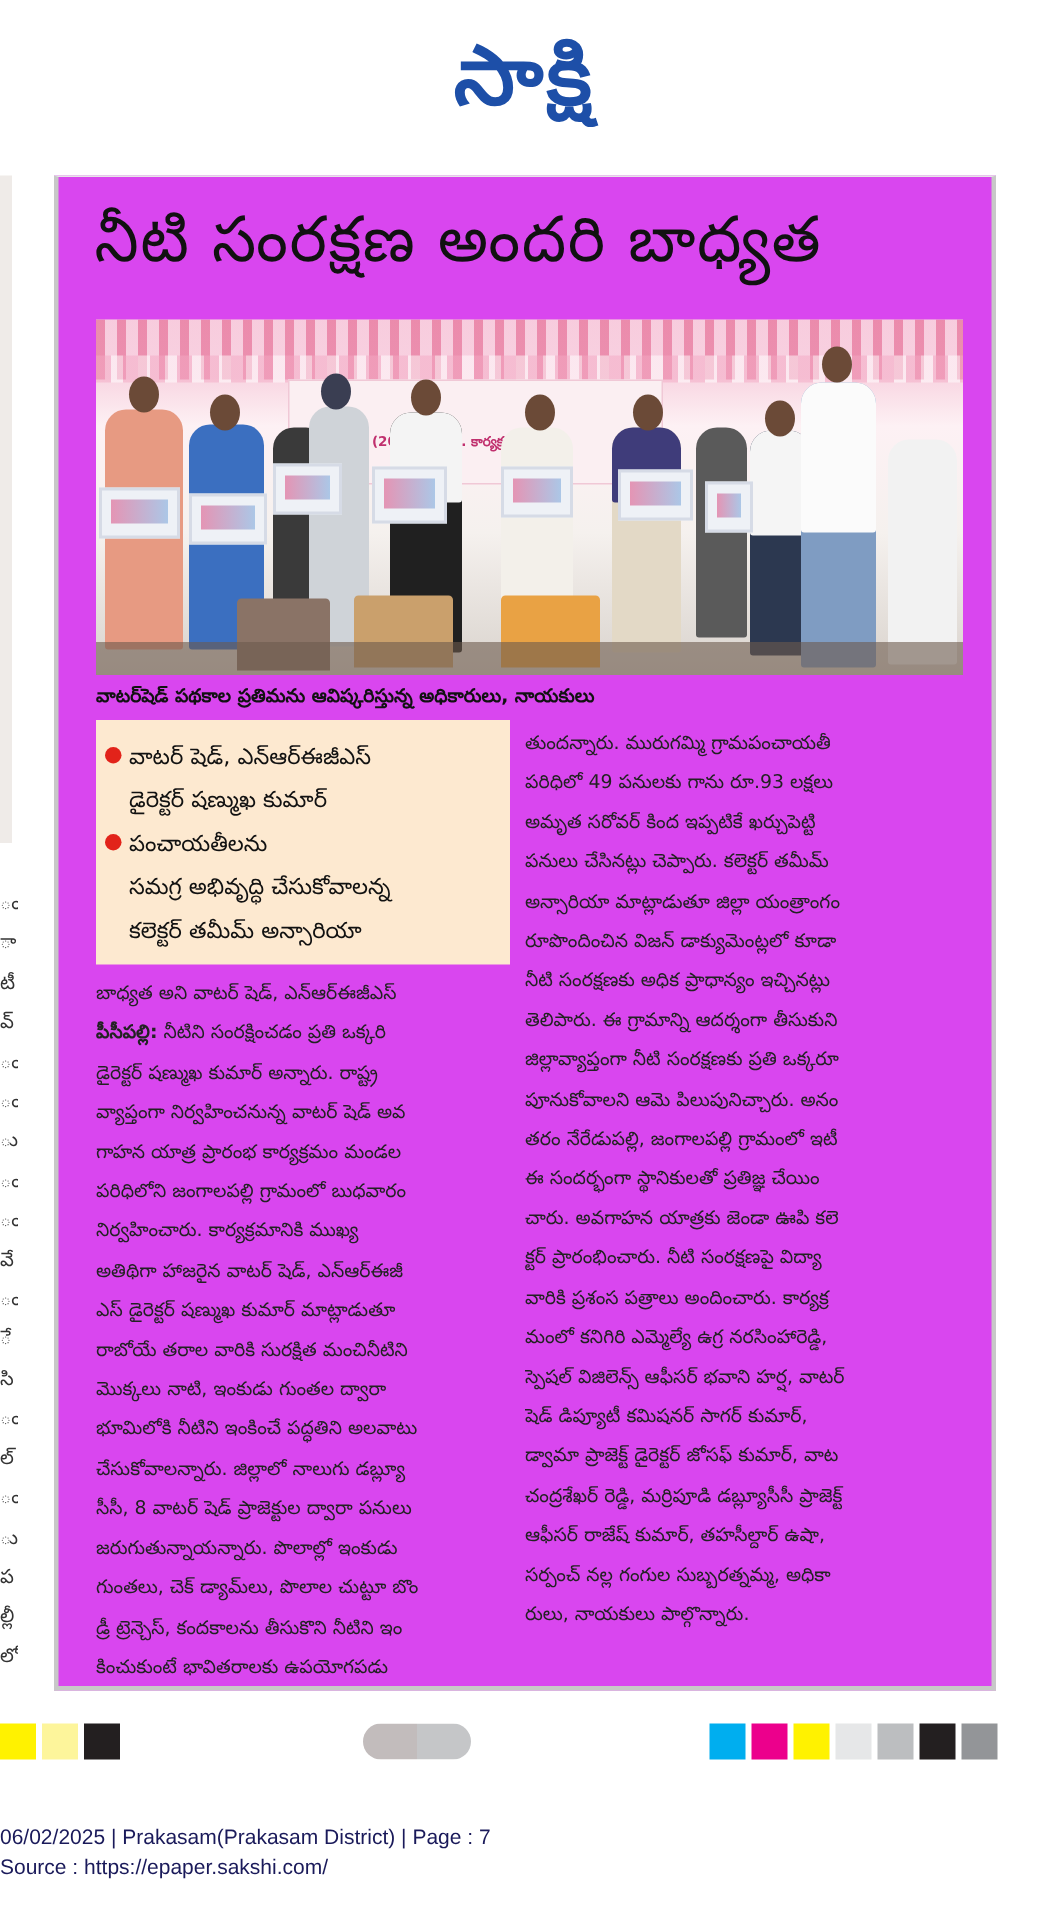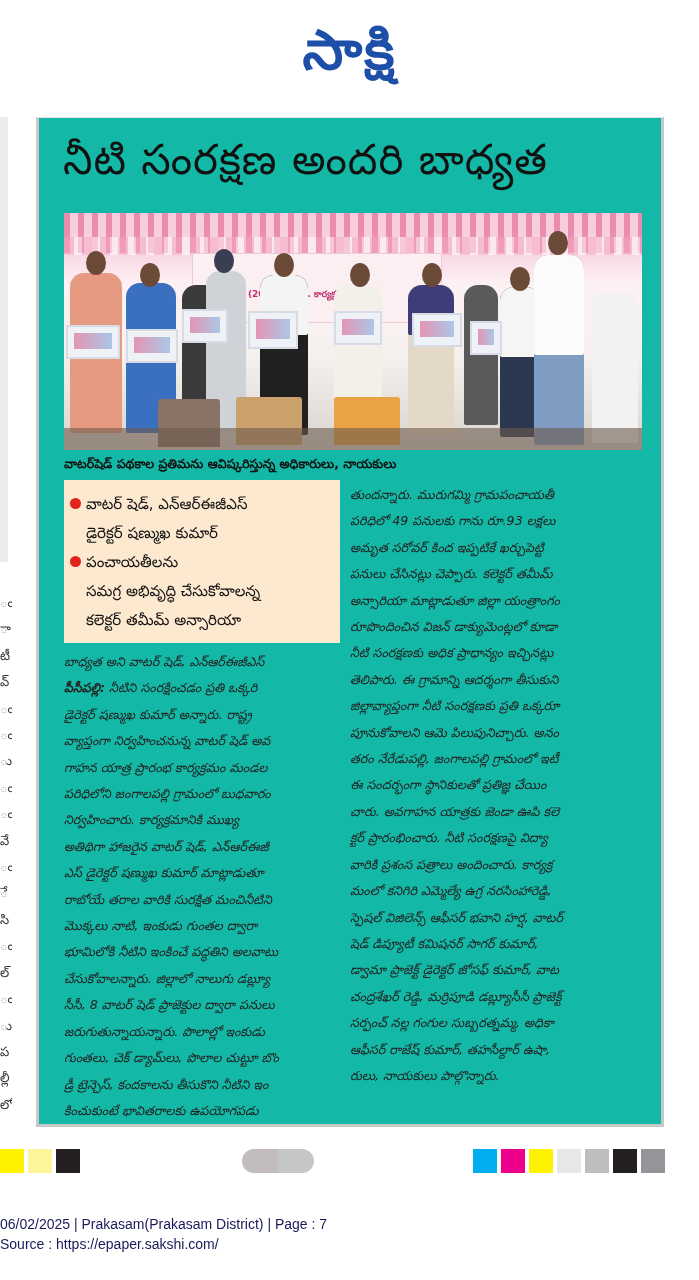--- a/index.html
+++ b/index.html
@@ -6,21 +6,21 @@
   html, body { width: 699px; height: 1280px; background: #ffffff; overflow: hidden; }
   body { position: relative; font-family: "DejaVu Sans", sans-serif; color: #1a1a1a; }
 
   .masthead { position: absolute; left: 0; top: 0; width: 699px; height: 100px; display: flex; justify-content: center; align-items: center; }
   .logo { font-family: "DejaVu Sans", sans-serif; font-weight: bold; font-size: 58px; color: #1d4fa8; letter-spacing: 2px; line-height: 1; transform: scaleY(0.95); }
 
   .left-strip { position: absolute; left: 0; top: 117px; width: 8px; height: 445px; background: #efebe8; }
   .left-col-text { position: absolute; left: 0; top: 590px; width: 12px; height: 520px; overflow: hidden; font-family: "DejaVu Sans", sans-serif; font-size: 13px; line-height: 26.4px; color: #333; }
   .left-col-text span { display: block; }
 
-  .article { position: absolute; left: 36px; top: 117px; width: 628px; height: 1010px; border-left: 3px solid #c8c8c8; border-bottom: 3px solid #c8c8c8; border-right: 3px solid #c8c8c8; border-top: 1px solid #e6e6e6; background: #14b8a6; }
+  .article { position: absolute; left: 36px; top: 117px; width: 628px; height: 1010px; border-left: 3px solid #c8c8c8; border-bottom: 3px solid #c8c8c8; border-right: 3px solid #c8c8c8; border-top: 1px solid #e6e6e6; background: #d946ef; }
 
   .headline { position: absolute; left: 24px; top: 10px; width: 590px; font-family: "DejaVu Sans", sans-serif; font-size: 42px; font-weight: normal; color: #111; white-space: nowrap; letter-spacing: 1px; text-align: left; line-height: 64px; }
 
   .photo { position: absolute; left: 25px; top: 95px; width: 578px; height: 237px; overflow: hidden; background: linear-gradient(180deg, #f6c6d8 0%, #f9d9e4 18%, #fdf1f4 30%, #f5f1ee 60%, #d9d3cd 100%); }
   .canopy { position: absolute; left: 0; top: 0; width: 100%; height: 40px; background: repeating-linear-gradient(90deg, #e56b94 0 6px, #f8cfe0 6px 14px); opacity: 0.65; }
   .canopy2 { position: absolute; left: 0; top: 24px; width: 100%; height: 18px; background: repeating-linear-gradient(90deg, #f3a8c3 0 10px, #fff 10px 18px); opacity: 0.5; }
   .banner { position: absolute; left: 128px; top: 40px; width: 250px; height: 70px; background: #fbeff2; border: 1px solid #f0c8d6; }
   .banner-text { position: absolute; left: 146px; top: 76px; font-size: 9px; color: #c0306e; font-weight: bold; }
   .person { position: absolute; border-radius: 14px 14px 2px 2px; }
   .head { position: absolute; width: 20px; height: 24px; border-radius: 50%; background: #6b4a37; }
@@ -29,21 +29,21 @@
   .stool { position: absolute; height: 48px; border-radius: 3px 3px 0 0; }
   .floor { position: absolute; left: 0; bottom: 0; width: 100%; height: 22px; background: #6d5a4c; opacity: 0.6; }
 
   .caption { position: absolute; left: 25px; top: 336px; width: 578px; font-size: 12.5px; font-weight: bold; color: #111; white-space: nowrap; overflow: hidden; line-height: 20px; }
 
   .highlight-box { position: absolute; left: 25px; top: 362px; width: 276px; height: 163px; background: #fde9d0; padding: 10px 0 0 6px; }
   .hl-line { font-size: 15px; line-height: 29px; color: #111; white-space: nowrap; font-weight: 500; }
   .hl-line.indent { padding-left: 16px; }
   .bullet { display: inline-block; width: 11px; height: 11px; border-radius: 50%; background: #e2231a; margin-right: 5px; vertical-align: 0px; }
 
-  .col { position: absolute; font-size: 12.6px; line-height: 26.4px; color: #222; font-style: italic; }
+  .col { position: absolute; font-size: 12.6px; line-height: 26.4px; color: #222; }
   .col-left { left: 25px; top: 531px; width: 276px; }
   .col-right { left: 311px; top: 364px; width: 290px; }
   .col p { white-space: nowrap; overflow: hidden; text-align: justify; }
   .dateline { font-weight: bold; }
   .swatch { position: absolute; top: 0; width: 24px; height: 24px; }
   .pill { position: absolute; left: 242px; top: 1149px; width: 72px; height: 24px; border-radius: 12px; overflow: hidden; display: flex; }
   .pill span { flex: 1; height: 100%; }
 
   .footer { position: absolute; left: 0; top: 1214px; width: 699px; text-align: left; font-family: "Liberation Sans", sans-serif; color: #1a1a5a; font-size: 14px; line-height: 20px; }
 </style>
@@ -169,22 +169,22 @@
       <p>తరం నేరేడుపల్లి, జంగాలపల్లి గ్రామంలో ఇటీ</p>
       <p>ఈ సందర్భంగా స్థానికులతో ప్రతిజ్ఞ చేయిం</p>
       <p>చారు. అవగాహన యాత్రకు జెండా ఊపి కలె</p>
       <p>క్టర్ ప్రారంభించారు. నీటి సంరక్షణపై విద్యా</p>
       <p>వారికి ప్రశంస పత్రాలు అందించారు. కార్యక్ర</p>
       <p>మంలో కనిగిరి ఎమ్మెల్యే ఉగ్ర నరసింహారెడ్డి,</p>
       <p>స్పెషల్ విజిలెన్స్ ఆఫీసర్ భవాని హర్ష, వాటర్</p>
       <p>షెడ్ డిప్యూటీ కమిషనర్ సాగర్ కుమార్,</p>
       <p>డ్వామా ప్రాజెక్ట్ డైరెక్టర్ జోసఫ్ కుమార్, వాట</p>
       <p>చంద్రశేఖర్ రెడ్డి, మర్రిపూడి డబ్ల్యూసీసీ ప్రాజెక్ట్</p>
+      <p>ఆఫీసర్ రాజేష్ కుమార్, తహసీల్దార్ ఉషా,</p>
       <p>సర్పంచ్ నల్ల గంగుల సుబ్బరత్నమ్మ, అధికా</p>
-      <p>ఆఫీసర్ రాజేష్ కుమార్, తహసీల్దార్ ఉషా,</p>
       <p>రులు, నాయకులు పాల్గొన్నారు.</p>
     </div>
 </div>
 
 <div id="leftSwatches">
     <div class="swatch" style="position: absolute; left: 0px; top: 1149px; background: rgb(255, 242, 0);"></div>
     <div class="swatch" style="position: absolute; left: 28px; top: 1149px; background: rgb(253, 245, 155);"></div>
     <div class="swatch" style="position: absolute; left: 56px; top: 1149px; background: rgb(35, 31, 32);"></div>
   </div>
 <div class="pill" id="centerPill">

